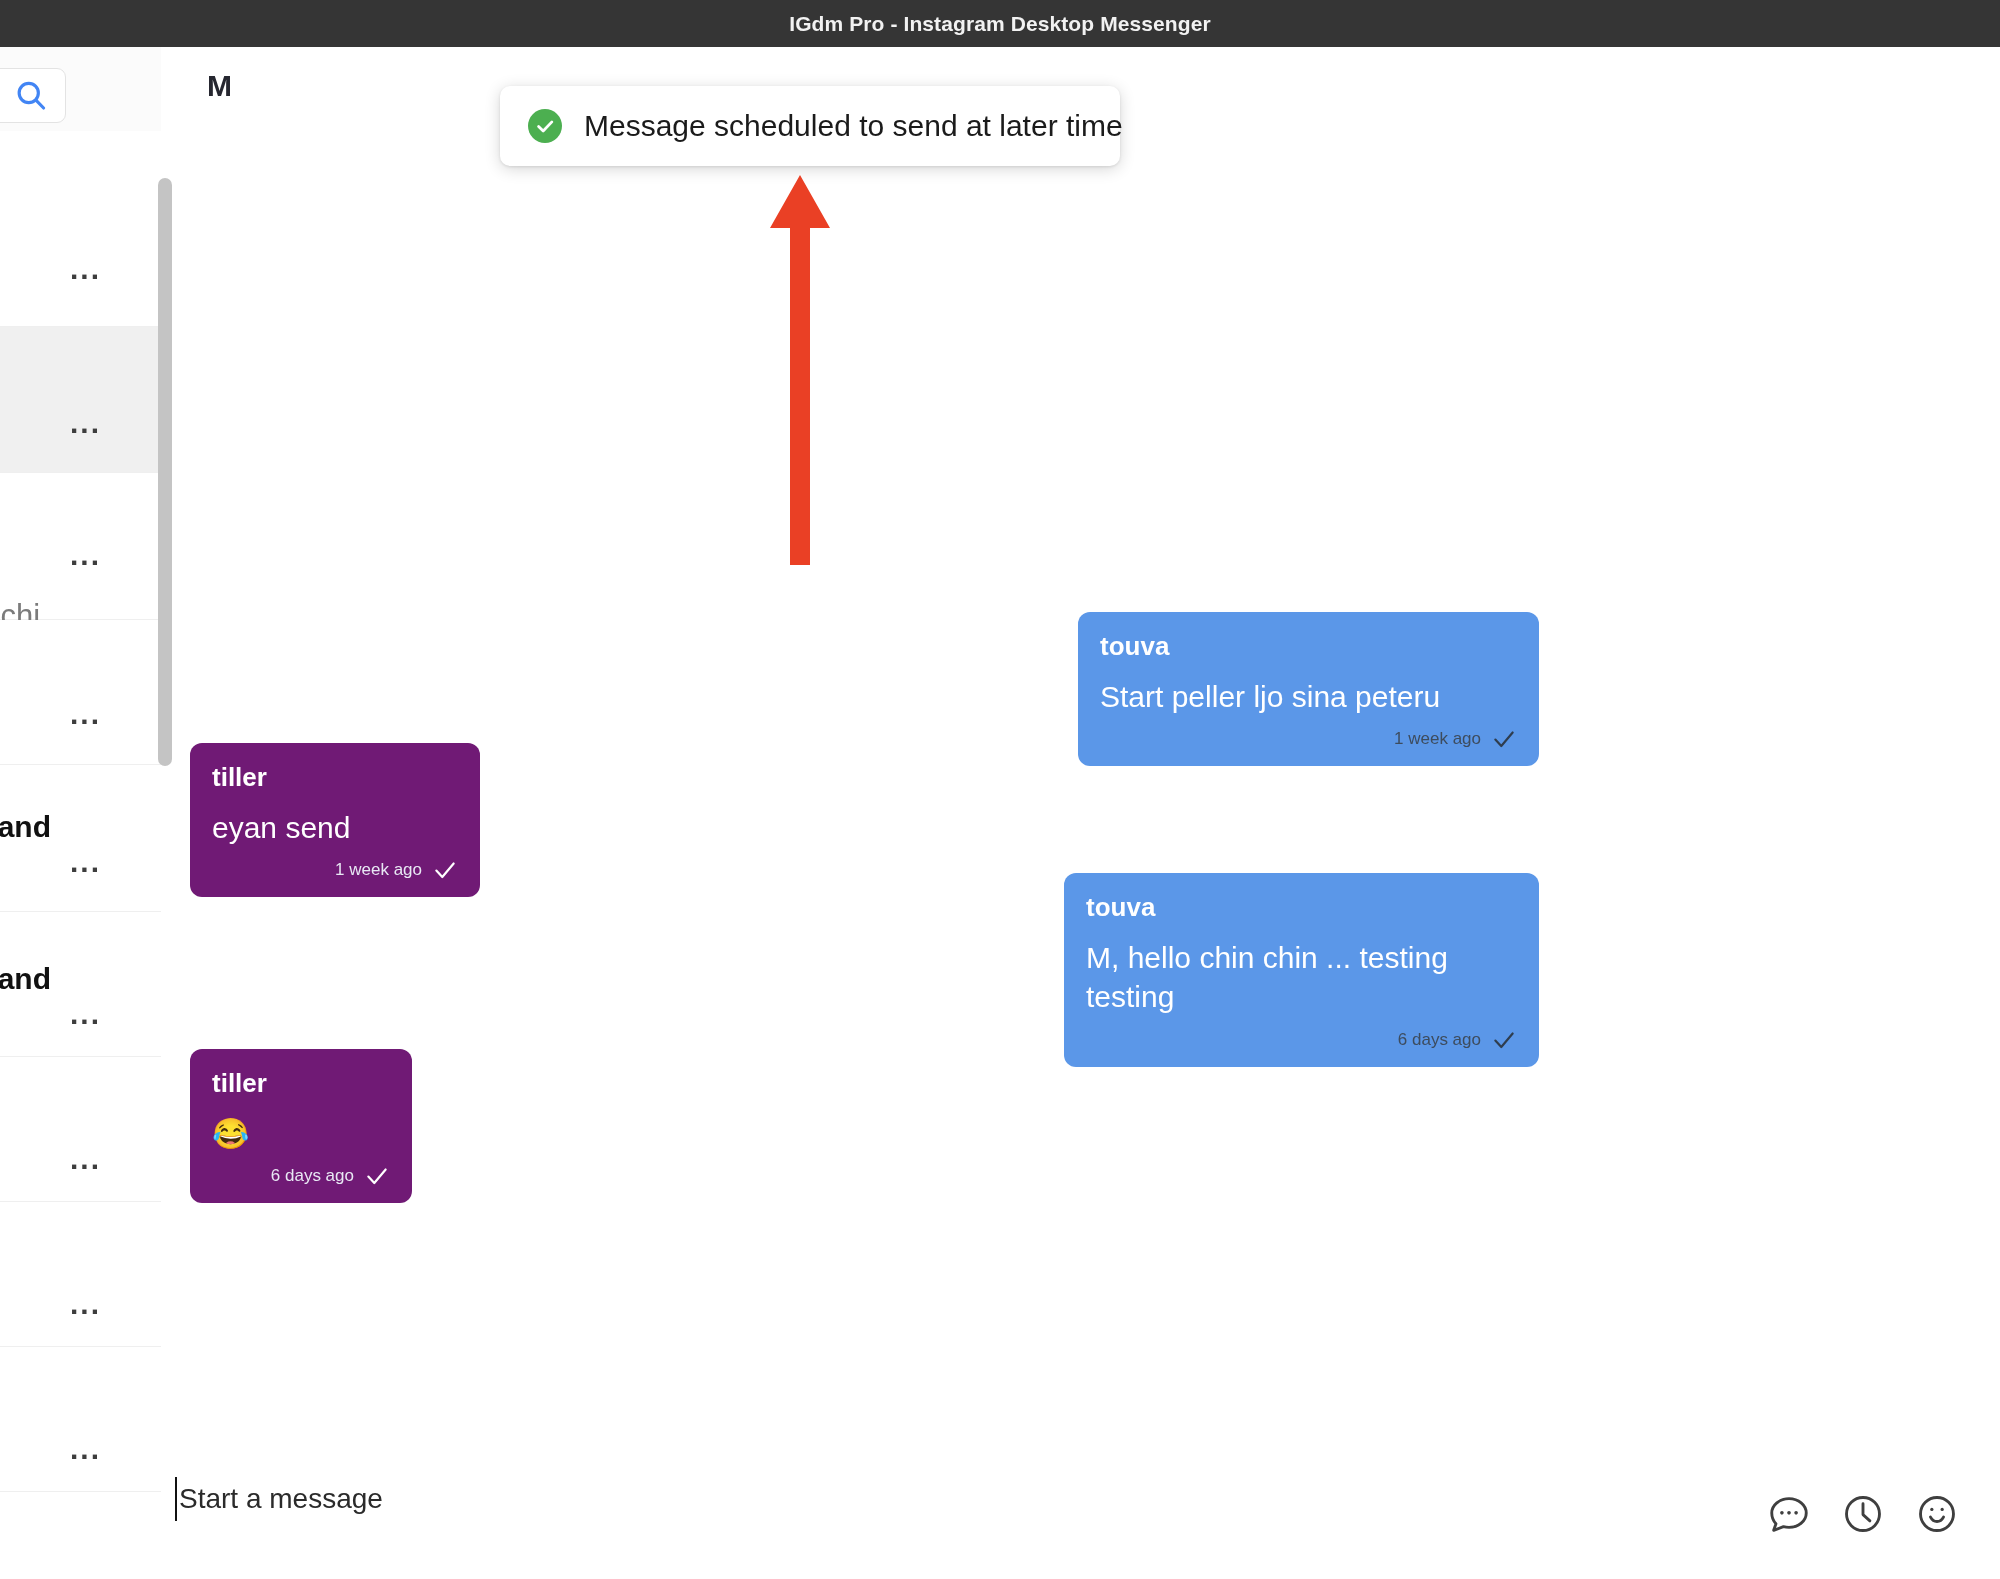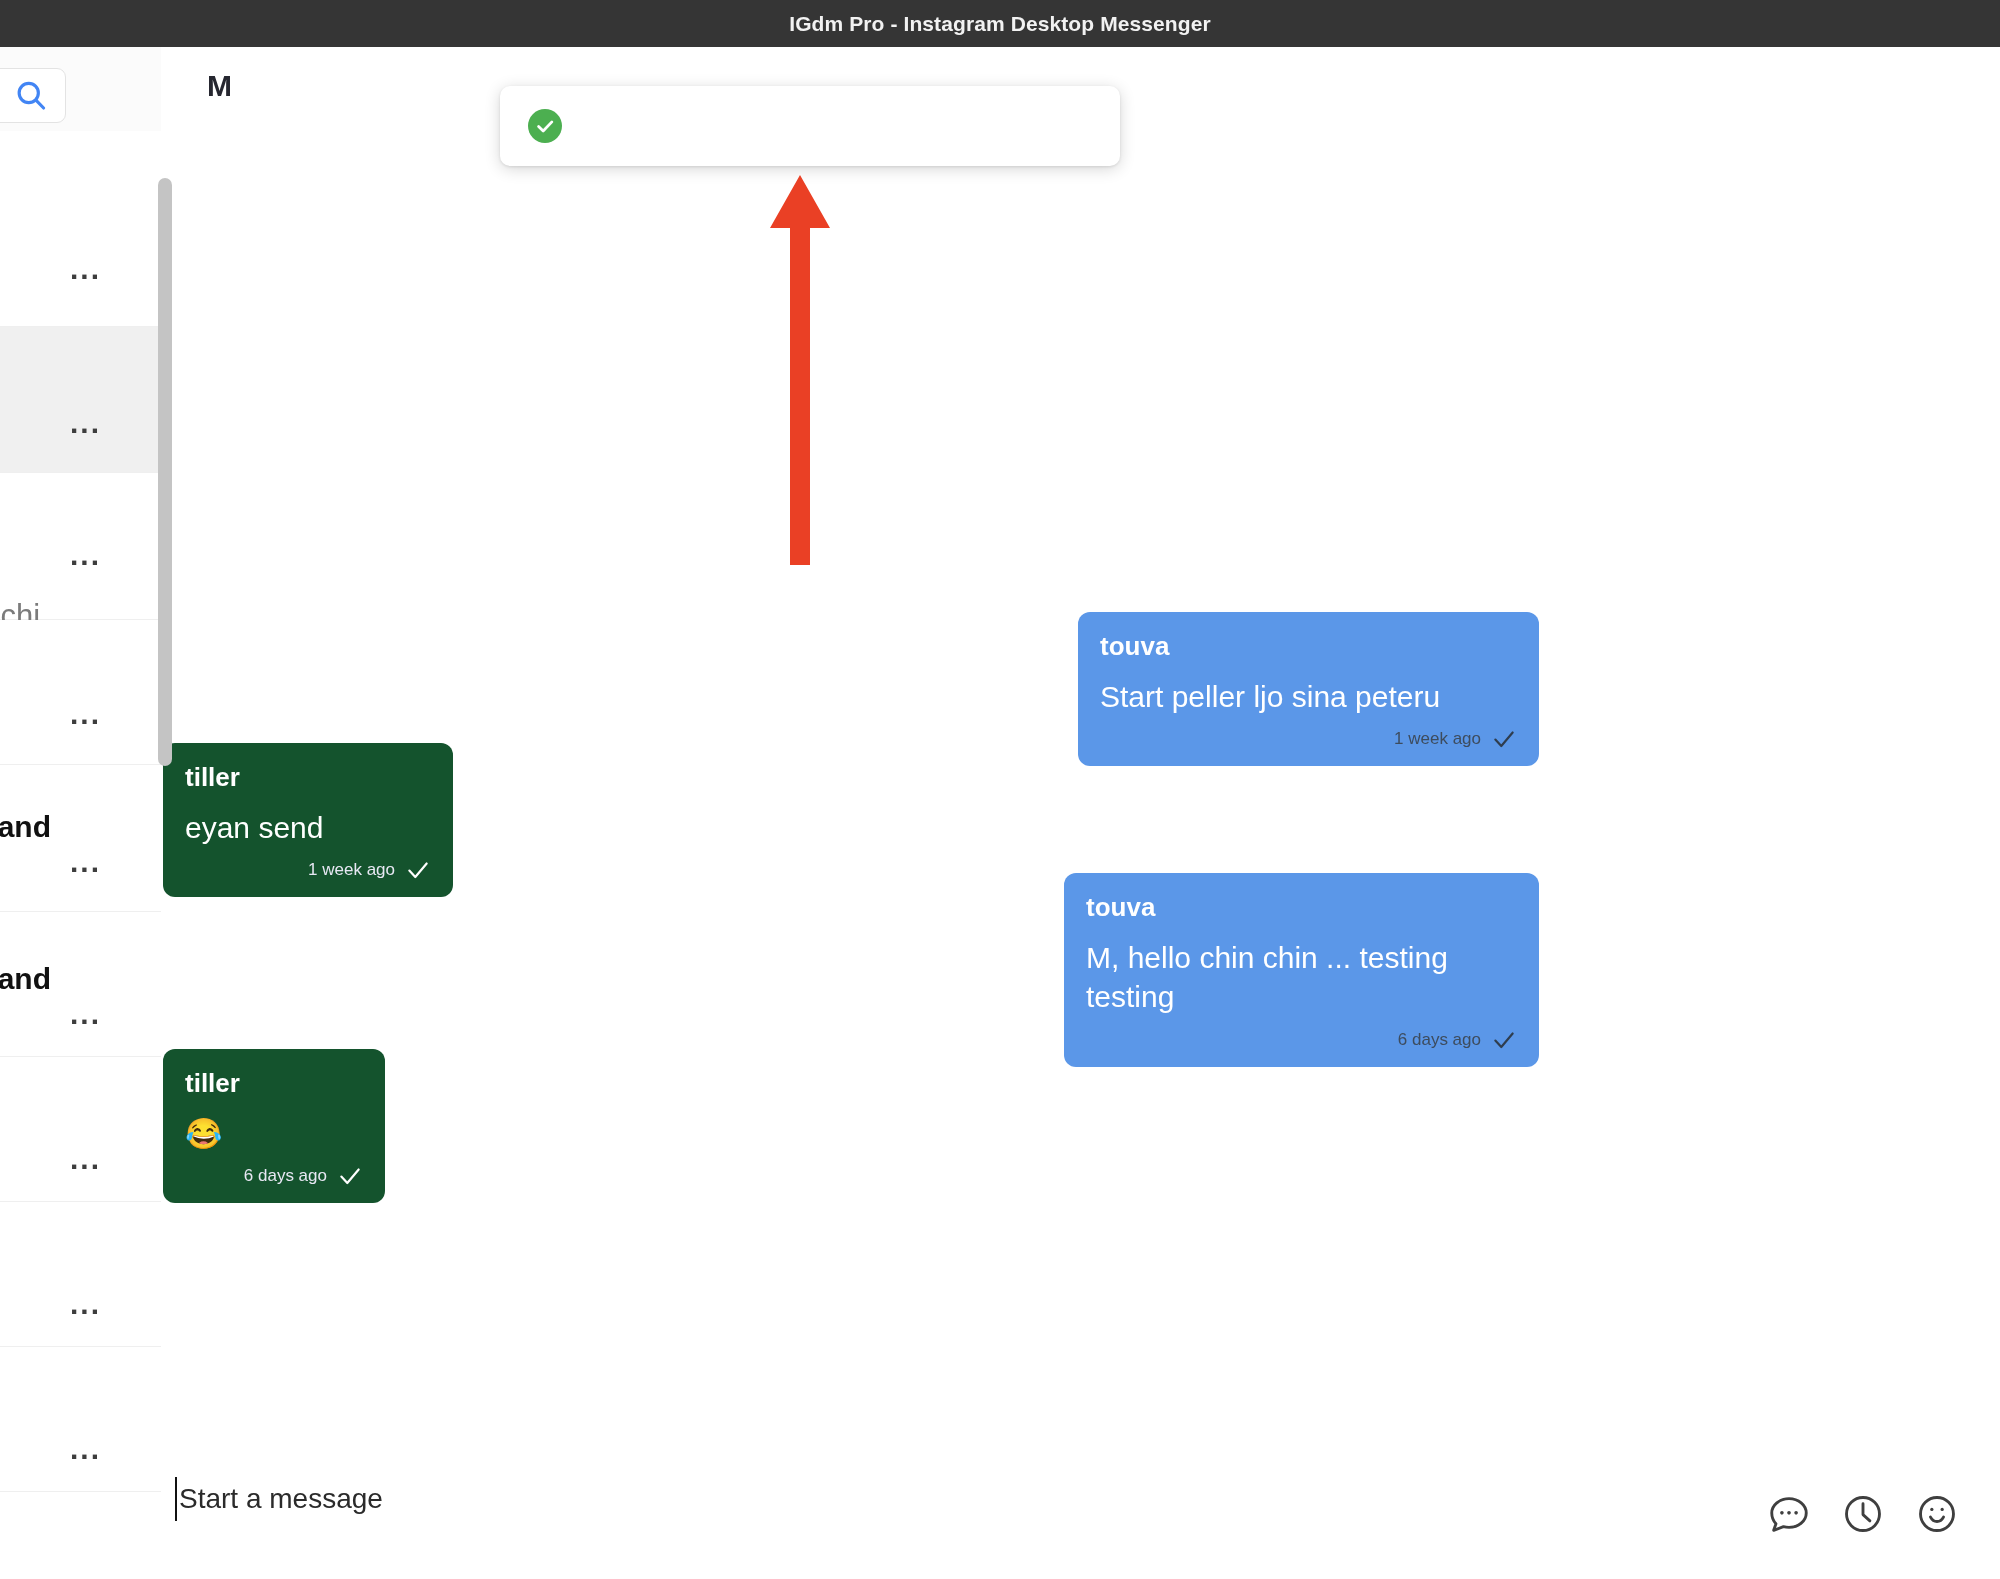--- a/index.html
+++ b/index.html
@@ -158,21 +158,21 @@
   }
 
   .bubble {
     position: absolute;
     border-radius: 12px;
     padding: 18px 22px 14px 22px;
     box-sizing: border-box;
     color: #ffffff;
   }
   .bubble.outgoing { background: #5b97e8; }
-  .bubble.incoming { background: #14532d; }
+  .bubble.incoming { background: #701a75; margin-left: 27px; }
 
   .bubble-author {
     font-size: 26px;
     font-weight: bold;
     line-height: 1.25;
     margin-bottom: 14px;
   }
   .bubble-text {
     font-size: 30px;
     line-height: 1.33;
@@ -420,19 +420,20 @@
       </div>
     </div>
   </div>
 
   <div class="toast">
     <span class="toast-icon">
       <svg width="22" height="22" viewBox="0 0 24 24" fill="none" stroke="#ffffff" stroke-width="3" stroke-linecap="round" stroke-linejoin="round">
         <polyline points="5,12.5 10,17.5 19.5,7.5"></polyline>
       </svg>
     </span>
+    <span class="toast-text">Message scheduled to send at later time</span>
   </div>
 
   <svg class="annotation-arrow" viewBox="0 0 110 405">
     <polygon points="40,5 10,58 30,58 30,395 50,395 50,58 70,58" fill="#ea4025"></polygon>
   </svg>
 
 </div>
 
 </body></html>

